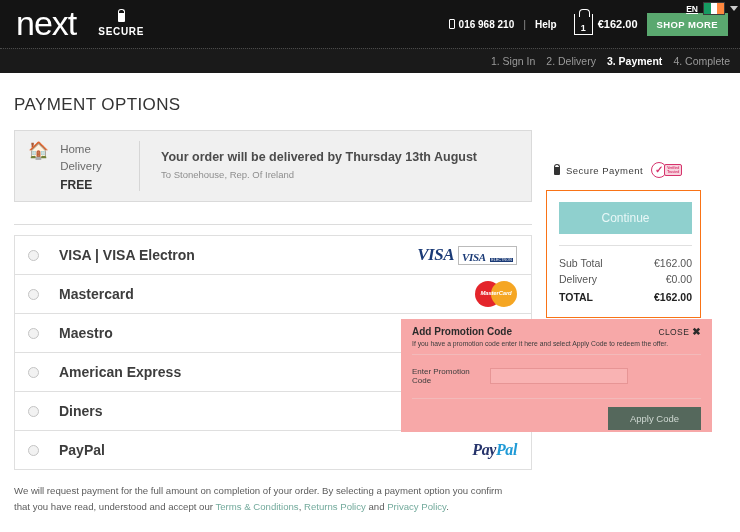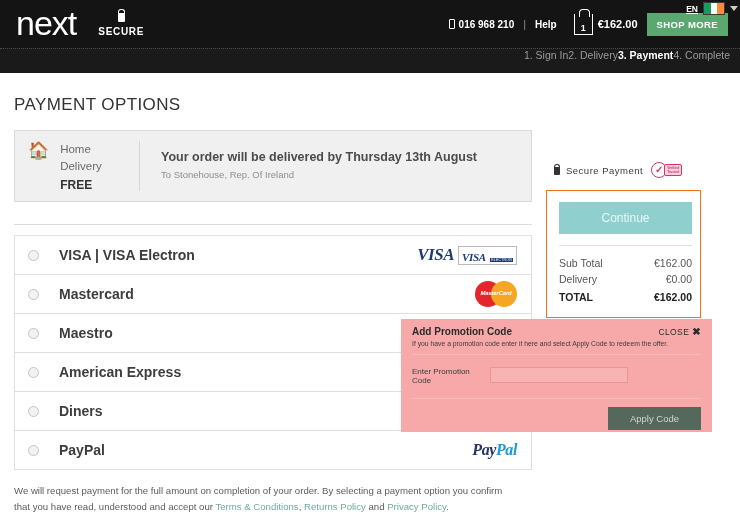--- a/index.html
+++ b/index.html
@@ -177,23 +177,24 @@
     border-top: 5px solid #cccccc;
     cursor: pointer;
   }
 
   
   .steps-bar {
     background: #1a1a1a;
     border-top: 1px dotted #4a4a4a;
     height: 25px;
     display: flex;
-    align-items: flex-start;
+    align-items: center;
     justify-content: flex-end;
     padding-right: 10px;
+    gap: 11px;
   }
   .step {
     font-size: 10.5px;
     color: #9a9a9a;
     cursor: pointer;
   }
   .step.active { color: #ffffff; font-weight: bold; }
 
   
   .page {
@@ -491,20 +492,21 @@
   .close-x { font-size: 10px; font-weight: bold; }
   .modal-desc {
     font-size: 6.8px;
     color: #3c3c3c;
     margin-top: 3px;
     padding-bottom: 7px;
     border-bottom: 1px solid #f2baba;
   }
   .modal-field-row {
     display: flex;
+    align-items: center;
     padding: 12px 0 13px 0;
     border-bottom: 1px solid #f2baba;
   }
   .modal-field-label { font-size: 8px; color: #3c3c3c; width: 78px; }
   .modal-input {
     flex: 1;
     height: 16px;
     background: #f9b3b3;
     border: 1px solid #e79595;
     outline: none;

